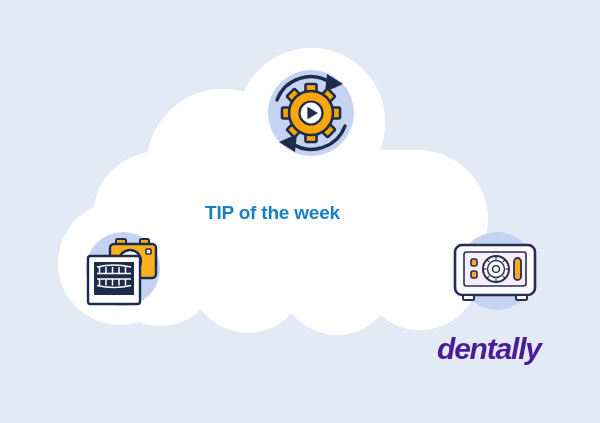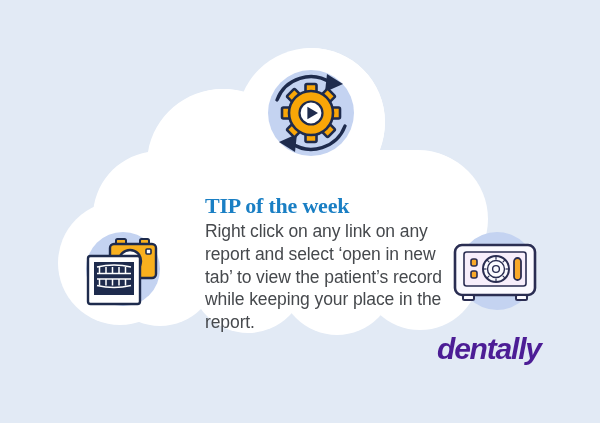--- a/index.html
+++ b/index.html
@@ -33,28 +33,27 @@
   
   #badge-safe{left:444px;top:228px;width:104px;height:88px;}
   #badge-safe .icon-disc{left:14px;top:4px;width:78px;height:78px;}
   #badge-safe .icon-svg{left:0;top:0;}
 
   
   #text-block{
     position:absolute;left:205px;top:186px;width:250px;
   }
   #tip-title{
-    margin:8px 0 2px 0;
-    font-size:22px;
+    margin:17px 0 2px 0;
+    font-size:19px;
     font-weight:bold;
     letter-spacing:-0.2px;
     color:#1a7fc4;
     line-height:1.1;
     white-space:nowrap;
-    font-family:Liberation Serif, serif;
   }
   #tip-body{
     margin:0;
     font-size:17.5px;
     line-height:1.30;
     color:#46494d;
     letter-spacing:-0.1px;
   }
 
   
@@ -183,18 +182,17 @@
       <rect x="70" y="30" width="7" height="22" rx="3.5" fill="#f9a92a" stroke="#2a2d52" stroke-width="1.8"></rect>
       <rect x="27" y="31" width="6" height="7" rx="2" fill="#f9a92a" stroke="#2a2d52" stroke-width="1.6"></rect>
       <rect x="27" y="43" width="6" height="7" rx="2" fill="#f9a92a" stroke="#2a2d52" stroke-width="1.6"></rect>
       <rect x="19" y="67" width="11" height="5" rx="1.5" fill="#fbfaff" stroke="#2a2d52" stroke-width="2"></rect>
       <rect x="72" y="67" width="11" height="5" rx="1.5" fill="#fbfaff" stroke="#2a2d52" stroke-width="2"></rect>
     </svg>
   </div>
 
   <div id="text-block">
     <div id="tip-title">TIP of the week</div>
-    <div id="tip-body">Right click on any link on any report and select ‘open in new tab’ to view the patient’s record while keeping your place in the report.</div>
   </div>
 
   <div id="logo">dentally</div>
 
 </div>
 
 </body></html>

